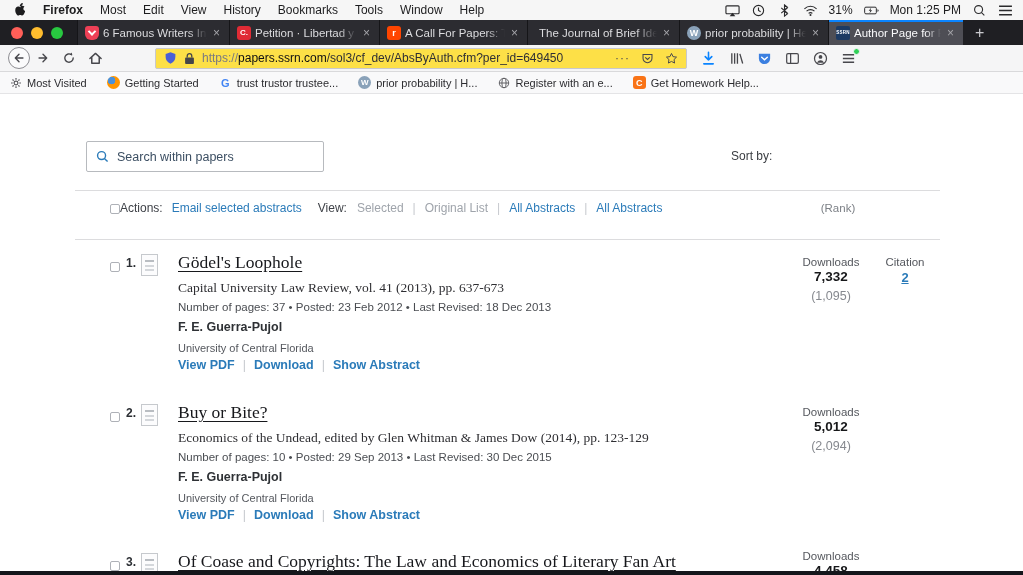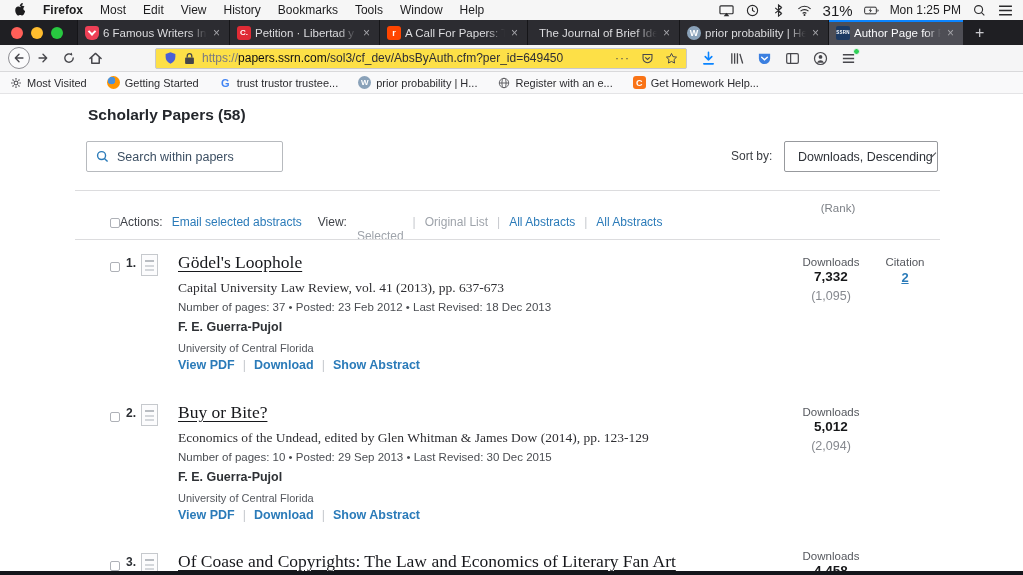--- a/index.html
+++ b/index.html
@@ -11,21 +11,21 @@
   .menubar { position:absolute; top:0; left:0; right:0; height:20px; background:#f6f6f6;
              display:flex; align-items:center; padding:0 10px 0 14px; font-size:12px; color:#1c1c1e; }
   .apple { display:inline-flex; width:13px; height:14px; margin-right:16px; }
   .apple svg { width:13px; height:14px; fill:#1c1c1e; }
   .menu-item { margin-right:17px; white-space:nowrap; }
   .menu-item.bold { font-weight:700; }
   .menubar-right { margin-left:auto; display:flex; align-items:center; gap:11px; }
   .mb-ic { display:inline-flex; width:15px; height:13px; }
   .mb-ic svg { width:100%; height:100%; stroke:#2a2a2c; fill:none; stroke-width:1.2; }
   .mb-ic svg .f { fill:#2a2a2c; stroke:none; }
-  .battery-pct { font-size:15px; color:#1c1c1e; }
+  .battery-pct { font-size:12px; color:#1c1c1e; }
   .clock { font-size:12px; white-space:nowrap; }
 
   
   .tabbar { position:absolute; top:20px; left:0; right:0; height:25px; background:#1f1f23;
             display:flex; align-items:stretch; }
   .traffic { display:flex; align-items:center; gap:8px; padding:0 14px 0 11px; }
   .light { width:12px; height:12px; border-radius:50%; }
   .l-red{ background:#ff5f58; } .l-yellow{ background:#ffbd2e; } .l-green{ background:#28c840; }
   .tabs { display:flex; align-items:stretch; flex:1; min-width:0; }
   .tab { position:relative; display:flex; align-items:center; padding:0 7px; background:#2c2c31;
@@ -80,21 +80,21 @@
   .bm-gear svg { width:12px; height:12px; stroke:#5a5a5f; fill:none; stroke-width:1.4; }
   .bm-ff { background:radial-gradient(circle at 35% 35%, #4a90d9 0 30%, #ff9500 34% 100%); border-radius:50%; }
   .bm-g { color:#4285f4; font-size:11px; font-weight:700; }
   .bm-wp { background:#8aa2b9; border-radius:50%; font-size:8px; }
   .bm-globe svg { width:12px; height:12px; stroke:#5a5a5f; fill:none; stroke-width:1.1; }
   .bm-c { background:#f97316; }
 
   
   .content { position:absolute; top:94px; left:0; right:0; bottom:0; background:#fff; overflow:hidden; }
   .page-heading { position:absolute; left:88px; top:12px; font-size:15.5px; font-weight:700; color:#24272c; }
-  .paper-search { position:absolute; left:86px; top:47px; width:197px; height:31px; border:1px solid #b7babe;
+  .paper-search { position:absolute; left:86px; top:47px; width:238px; height:31px; border:1px solid #b7babe;
                   border-radius:2px; display:flex; align-items:center; padding:0 9px; gap:8px; background:#fff; }
   .paper-search input { border:none; outline:none; flex:1; min-width:0; font-size:12.5px;
                         font-family:inherit; color:#324457; background:transparent; }
   .paper-search input::placeholder { color:#3c4f63; }
   .sort-label { position:absolute; left:731px; top:55px; font-size:12px; color:#3a3d42; }
   .sort-dd { position:absolute; left:784px; top:47px; width:154px; height:31px; border:1px solid #97999d;
              border-radius:2px; background:#fff; display:flex; align-items:center; padding:0 12px 0 13px; }
   .sort-value { flex:1; font-size:12.5px; color:#2e3238; white-space:nowrap; }
   .caret { width:7px; height:7px; border-right:1.5px solid #4a4d52; border-bottom:1.5px solid #4a4d52;
            transform:rotate(45deg) translate(-1px,-1px); }
@@ -102,21 +102,21 @@
   .hr1 { top:96px; } .hr2 { top:145px; }
 
   .checkbox { width:10px; height:10px; border:1px solid #aeb1b7; border-radius:2px; background:#fff; }
   .actions-row { position:absolute; left:110px; top:107px; display:flex; align-items:center; font-size:12px; color:#3f4248; }
   .actions-row .checkbox { margin-top:1px; }
   .a-label { }
   .link { color:#2b7bb9; }
   .a-email { margin-left:9px; }
   .v-label { margin-left:16px; }
   .v-dim { color:#9fa4ab; }
-  .v-sel { margin-left:10px;margin-top:28px; }
+  .v-sel { margin-left:10px; }
   .sep { color:#c6c9ce; margin:0 9px; }
   .rank-label { position:absolute; left:798px; top:108px; width:80px; text-align:center; font-size:11.5px; color:#7d8187; }
 
   .paper { position:absolute; left:0; width:1023px; }
   .p1 { top:158px; } .p2 { top:308px; } .p3 { top:457px; }
   .paper .checkbox { position:absolute; left:110px; top:10px; }
   .p-num { position:absolute; left:126px; top:4px; font-size:12px; font-weight:700; color:#2c2f34; }
   .doc-ic { position:absolute; left:141px; top:2px; width:17px; height:22px; background:#fcfcfd;
             border:1px solid #c6c9cd;
             background-image:linear-gradient(#b9bdc2,#b9bdc2),linear-gradient(#d4d7db,#d4d7db),linear-gradient(#d4d7db,#d4d7db);
@@ -368,35 +368,30 @@
         </span>
       <span>Register with an e...</span>
     </span>
     <span class="bm">
       <span class="bm-ic bm-c">C</span>
       <span>Get Homework Help...</span>
     </span>
   </div>
 
   <div class="content">
-    <div class="page-heading">Scholarly Papers (58)</div>
 
     <div class="paper-search">
       <svg width="13" height="13" viewBox="0 0 14 14">
           <circle cx="6" cy="6" r="4.3" fill="none" stroke="#2b7bb9" stroke-width="1.5"></circle>
           <path d="M9.3 9.3l3.2 3.2" stroke="#2b7bb9" stroke-width="1.5"></path>
         </svg>
       <input type="text" placeholder="Search within papers" style="">
     </div>
 
     <div class="sort-label">Sort by:</div>
-    <div class="sort-dd">
-      <span class="sort-value">Downloads, Descending</span>
-      <span class="caret"></span>
-    </div>
 
     <div class="hr hr1"></div>
 
     <div class="actions-row">
       <span class="checkbox"></span>
       <span class="a-label">Actions:</span>
       <span class="link a-email">Email selected abstracts</span>
       <span class="v-label">View:</span>
       <span class="v-dim v-sel">Selected</span>
       <span class="sep">|</span>

